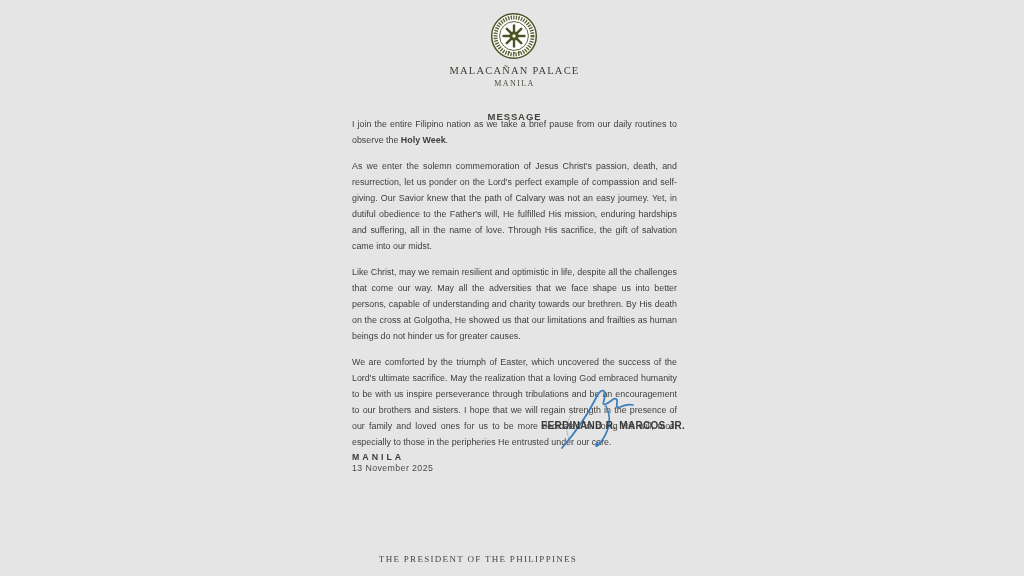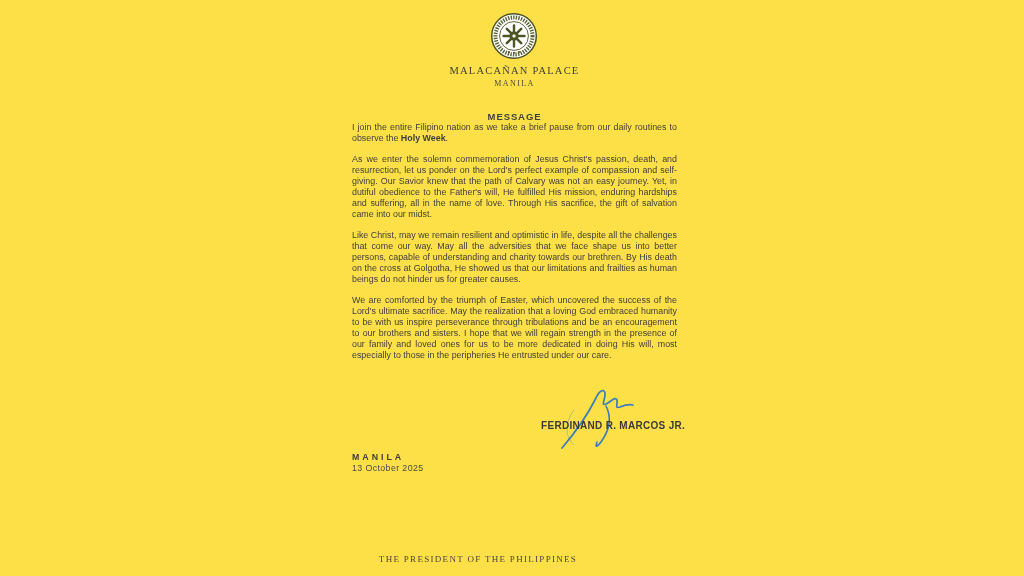--- a/index.html
+++ b/index.html
@@ -1,20 +1,20 @@
 <!DOCTYPE html>
 <html><head>
 <meta charset="utf-8">
 <style>
   html, body { margin: 0; padding: 0; background: #ffffff; }
   .page {
     position: relative;
     width: 1024px;
     height: 576px;
-    background: #fde047;
+    background: #e5e5e5;
     font-family: "Liberation Sans", sans-serif;
     overflow: hidden;
   }
   
   .seal {
     position: absolute;
     left: 490px;
     top: 11px;
     width: 48px;
     height: 50px;
@@ -44,24 +44,24 @@
     top: 111px;
     font-size: 9.5px;
     font-weight: bold;
     letter-spacing: 0.9px;
     color: #40443d;
   }
   
   .body-text {
     position: absolute;
     left: 352px;
-    top: 122px;
+    top: 116px;
     width: 325px;
     font-size: 8.9px;
-    line-height: 11px;
+    line-height: 16px;
     text-align: justify;
     color: #3e3e3c;
   }
   .body-text p { margin: 0 0 10px 0; }
   .bold { font-weight: bold; }
   
   .signature-scribble {
     position: absolute;
     left: 548px;
     top: 382px;
@@ -149,17 +149,17 @@
   <svg class="signature-scribble" viewBox="0 0 112 76" aria-hidden="true">
     <g fill="none" stroke="#3b7cba" stroke-linecap="round" stroke-linejoin="round">
       <path stroke-width="1.7" d="M14 66 C 26 52, 40 32, 48 16 C 51 9, 56 6, 57 11 C 58 17, 52 24, 58 22 C 64 19, 67 14, 69 18 C 70 22, 66 27, 72 25 C 77 23, 81 22, 85 23"></path>
       <path stroke-width="1.6" d="M58 24 C 63 34, 62 46, 55 57 C 51 63, 46 68, 49 60"></path>
       <path stroke-width="0.8" opacity="0.45" d="M26 28 C 17 40, 16 54, 26 63"></path>
     </g>
   </svg>
   <div class="signatory-name">FERDINAND R. MARCOS JR.</div>
 
   <div class="place-line">MANILA</div>
-  <div class="date-line">13 October 2025</div>
+  <div class="date-line">13 November 2025</div>
 
   <div class="footer-line">THE PRESIDENT OF THE PHILIPPINES</div>
 
 </div>
 
 </body></html>

